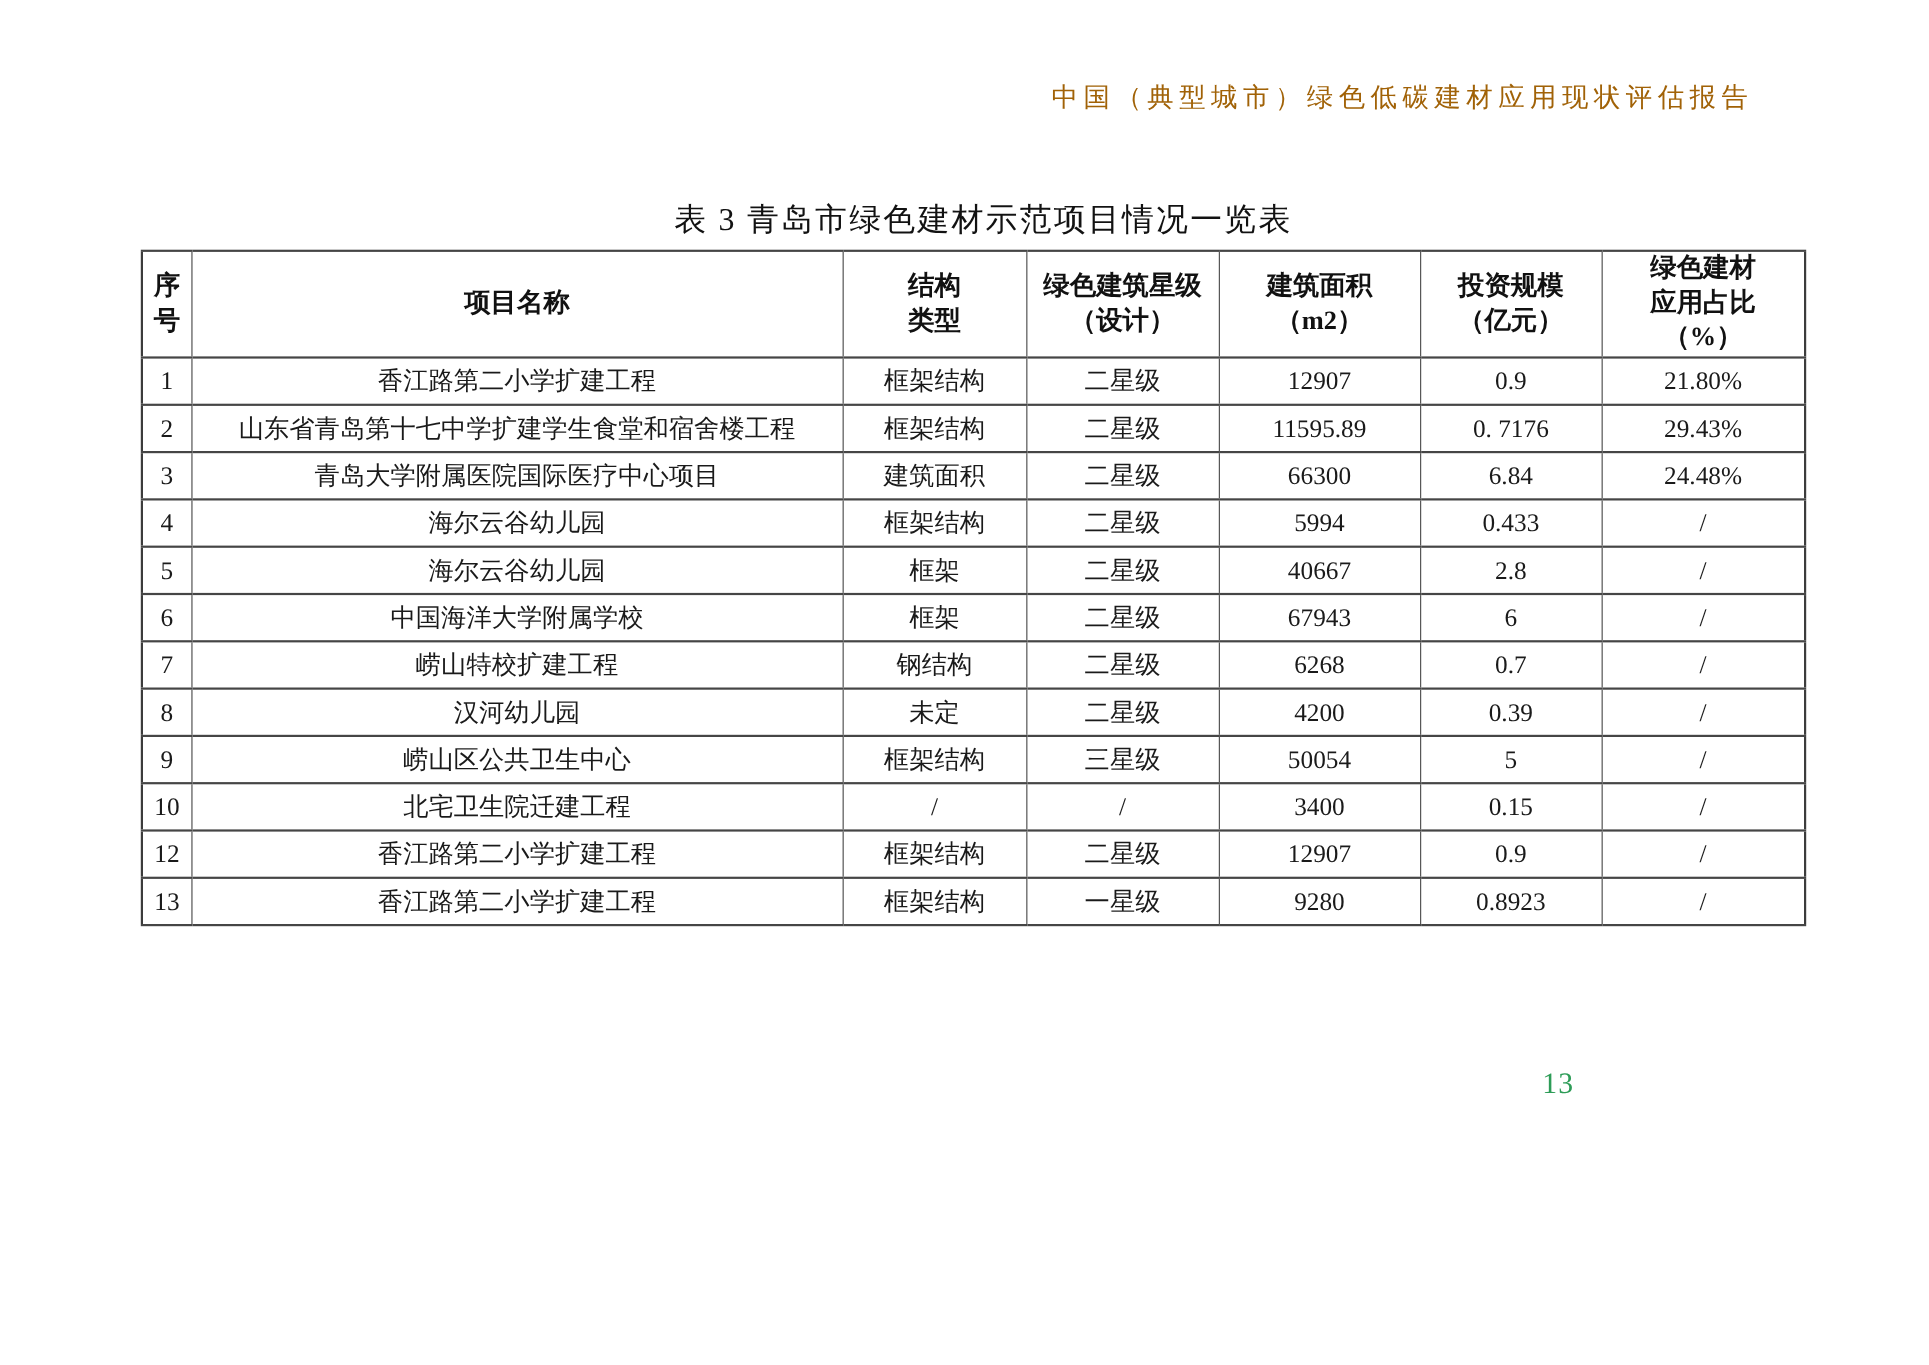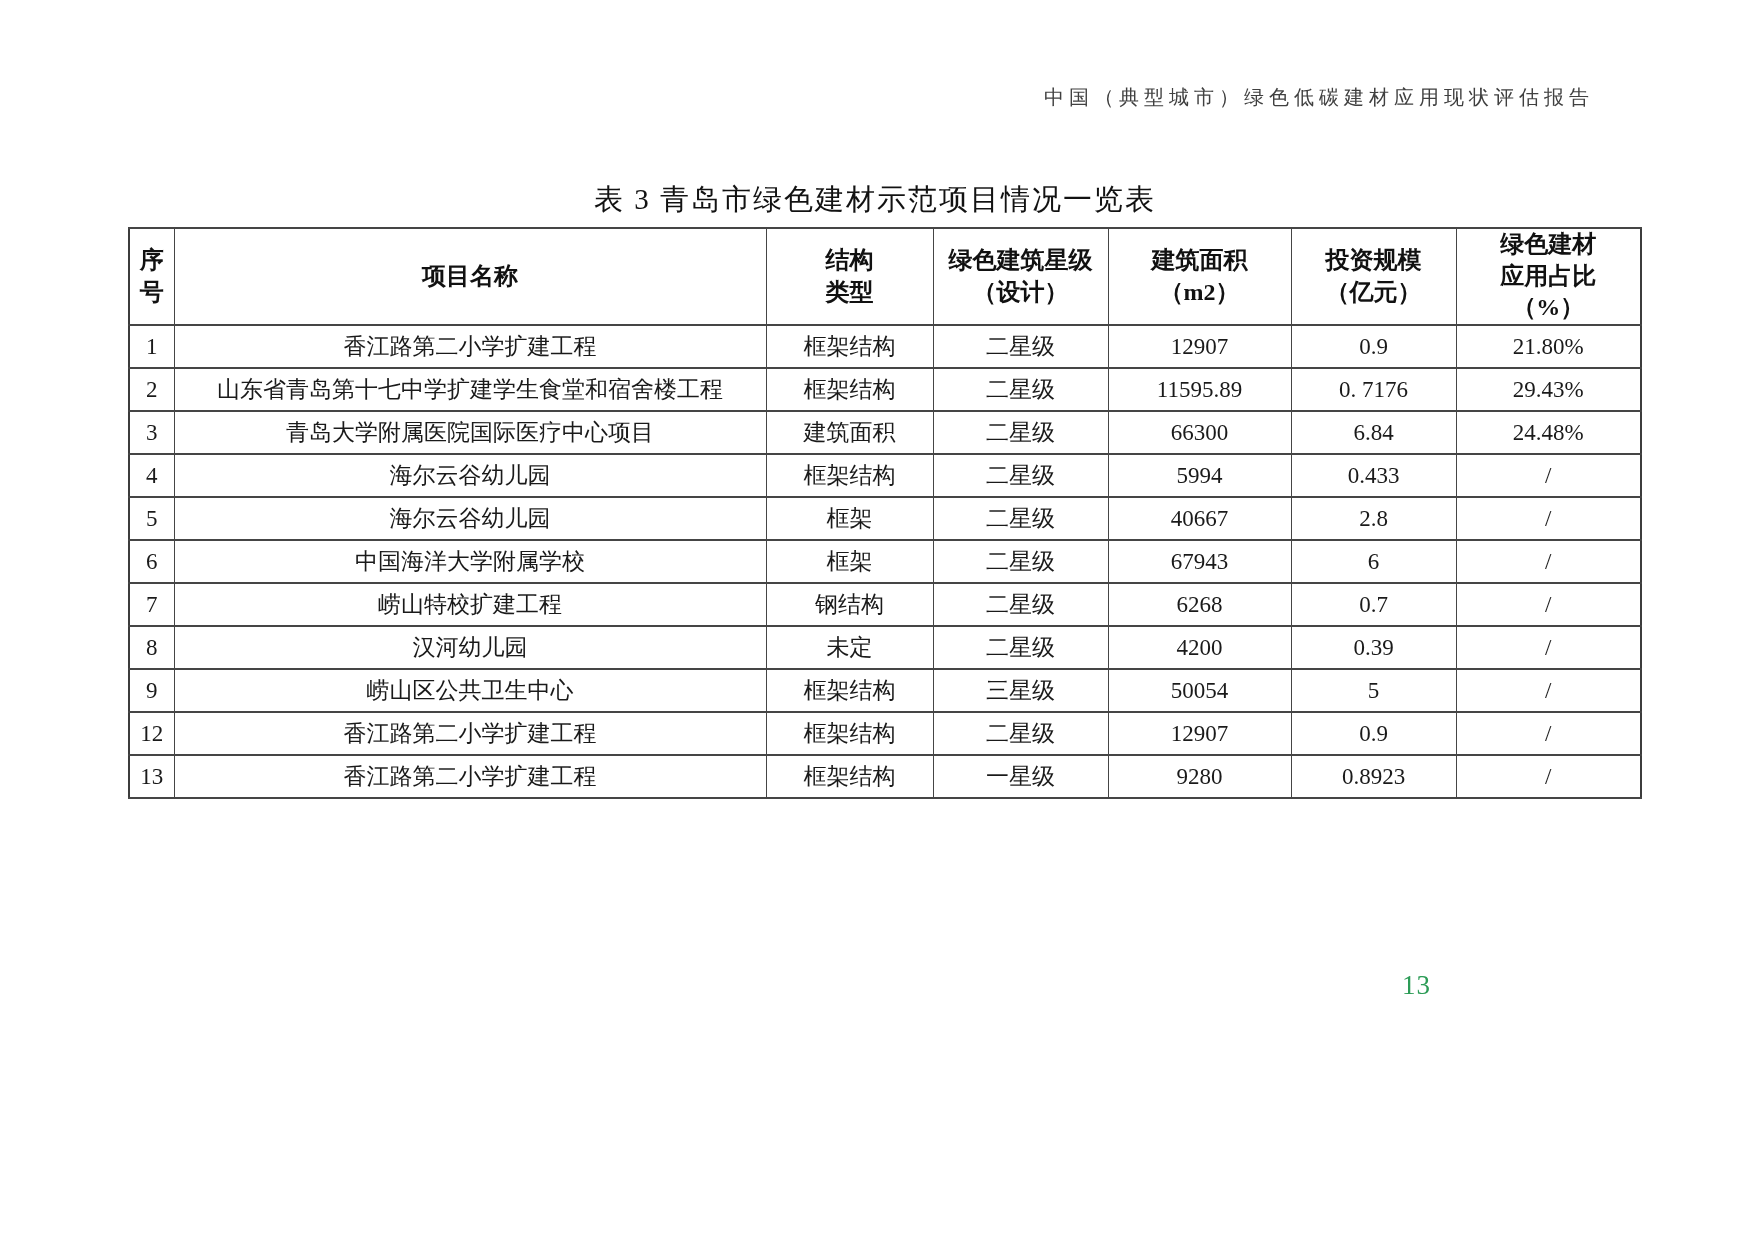--- a/index.html
+++ b/index.html
@@ -3,26 +3,26 @@
 <meta charset="utf-8">
 <style>
   * { margin: 0; padding: 0; box-sizing: border-box; }
   html, body { background: #ffffff; }
   body {
     width: 1754px; height: 1241px; position: relative; overflow: hidden;
     font-family: "Liberation Serif", "DejaVu Serif", serif;
     color: #161616;
   }
   .running-header {
-    position: absolute; top: 84px; right: 160px;
-    font-size: 20px; letter-spacing: 5px; color: #404040;
+    position: absolute; top: 72px; right: 160px;
+    font-size: 24px; letter-spacing: 5px; color: #a16207;
     white-space: nowrap;
   }
   .doc-title {
-    position: absolute; top: 180px; left: 119px; width: 1512px;
+    position: absolute; top: 180px; left: 138px; width: 1512px;
     text-align: center; font-size: 29px; letter-spacing: 2px; color: #121212;
   }
   .projects-table {
     position: absolute; top: 227px; left: 128px; width: 1512px;
     border-collapse: collapse; table-layout: fixed;
     border: 2px solid #3c3c3c;
   }
   .projects-table th, .projects-table td {
     border: 1px solid #454545;
     border-top-width: 2px; border-bottom-width: 2px;
@@ -166,20 +166,29 @@
     <tr>
       <td>9</td>
       <td>崂山区公共卫生中心</td>
       <td>框架结构</td>
       <td>三星级</td>
       <td>50054</td>
       <td>5</td>
       <td>/</td>
     </tr>
     <tr>
+      <td>10</td>
+      <td>北宅卫生院迁建工程</td>
+      <td>/</td>
+      <td>/</td>
+      <td>3400</td>
+      <td>0.15</td>
+      <td>/</td>
+    </tr>
+    <tr>
       <td>12</td>
       <td>香江路第二小学扩建工程</td>
       <td>框架结构</td>
       <td>二星级</td>
       <td>12907</td>
       <td>0.9</td>
       <td>/</td>
     </tr>
     <tr>
       <td>13</td>

